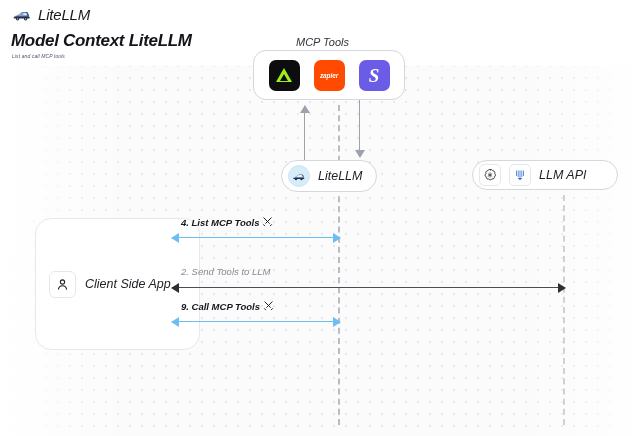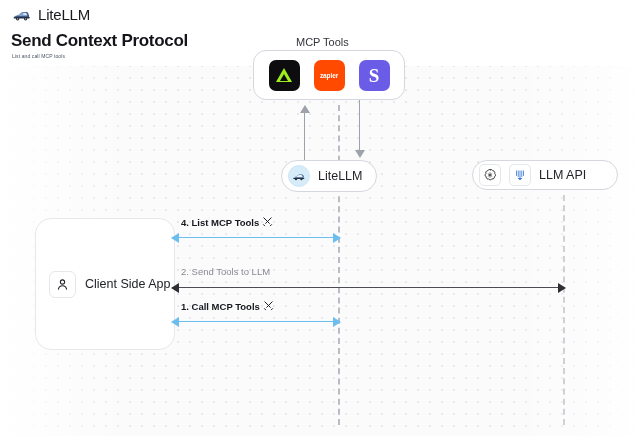--- a/index.html
+++ b/index.html
@@ -4,21 +4,21 @@
 <style>
   html,body{margin:0;padding:0;}
   body{
     width:640px;height:436px;
     background:#ffffff;
     font-family:"Liberation Sans","DejaVu Sans",sans-serif;
     overflow:hidden;
     position:relative;
     -webkit-font-smoothing:antialiased;
   }
-  #root{position:relative;width:640px;height:436px;overflow:hidden;background:#fff;}
+  #root{position:relative;width:640px;height:436px;overflow:hidden;background:#fff;font-style:italic;}
 
   
   .brand{position:absolute;left:12px;top:6px;display:flex;align-items:center;gap:6px;}
   .brand-icon{width:20px;height:16px;position:relative;display:block;}
   .brand-name{font-size:15px;color:#1b1b1f;letter-spacing:-.2px;font-weight:400;}
   .page-title{position:absolute;left:11px;top:31px;font-size:17px;font-weight:700;color:#14141a;letter-spacing:-.3px;}
   .page-sub{position:absolute;left:12px;top:53px;font-size:5px;color:#4b5563;letter-spacing:.1px;}
 
   
   .canvas{position:absolute;left:0;top:66px;width:640px;height:370px;background:#fbfbfc;
@@ -54,21 +54,21 @@
   
   .node{position:absolute;background:#fff;border:1.4px solid #d4d7dd;border-radius:19px;display:flex;align-items:center;height:30px;padding:0 14px 0 6px;gap:8px;}
   .node-label{font-size:12.5px;color:#222429;}
   .node-litellm{left:281px;top:160px;}
   .node-llmapi{left:472px;top:160px;width:146px;box-sizing:border-box;}
 
   .avatar-circle{width:20px;height:20px;border-radius:50%;background:#d6ecf8;display:flex;align-items:center;justify-content:center;border:1px solid #cfe6f5;}
   .chip{width:20px;height:20px;border-radius:5px;background:#fff;border:1px solid #e5e7eb;display:flex;align-items:center;justify-content:center;}
 
   
-  .client-box{position:absolute;left:35px;top:218px;width:140px;height:132px;background:#fff;border:1.2px solid #e6e8ec;border-radius:16px;display:flex;align-items:center;gap:9px;padding-left:13px;box-sizing:border-box;}
+  .client-box{position:absolute;left:35px;top:218px;width:165px;height:132px;background:#fff;border:1.2px solid #e6e8ec;border-radius:16px;display:flex;align-items:center;gap:9px;padding-left:13px;box-sizing:border-box;}
   .client-icon{width:25px;height:25px;border:1px solid #e5e7eb;border-radius:6px;background:#fff;display:flex;align-items:center;justify-content:center;}
   .client-label{font-size:12.5px;color:#222429;}
 
   
   .msg{position:absolute;height:20px;}
   .msg .line{position:absolute;left:0;top:9px;height:1.4px;width:100%;}
   .msg .ah{position:absolute;top:4.5px;width:0;height:0;border-top:5px solid transparent;border-bottom:5px solid transparent;}
   .msg .ah.l{left:-1px;}
   .msg .ah.r{right:-1px;}
   .msg .lbl{position:absolute;top:-12px;left:9px;font-size:9.5px;white-space:nowrap;}
@@ -103,21 +103,21 @@
         <rect x="1.6" y="10" width="16.2" height="1.6" rx=".8" fill="#24334d"></rect>
         <circle cx="5.6" cy="11.8" r="1.7" fill="#2b2f38"></circle>
           <circle cx="5.6" cy="11.8" r=".65" fill="#c9ccd4"></circle>
         <circle cx="13.6" cy="11.8" r="1.7" fill="#2b2f38"></circle>
           <circle cx="13.6" cy="11.8" r=".65" fill="#c9ccd4"></circle>
       </svg>
     </span>
     <span class="brand-name">LiteLLM</span>
   </div>
 
-  <div class="page-title">Send Context Protocol</div>
+  <div class="page-title">Model Context LiteLLM</div>
   <div class="page-sub">List and call MCP tools</div>
 
   <div class="canvas">
 
     <div class="lifeline mid" style="top:39px"></div>
     <div class="lifeline right" style="top:129px"></div>
 
     <div class="canvas-fade"></div>
   </div>
 
@@ -205,21 +205,21 @@
     <span class="line"></span>
       <span class="ah l"></span>
       <span class="ah r"></span>
     <span class="lbl">2. Send Tools to LLM</span>
   </div>
 
   <div class="msg blue msg3">
     <span class="line"></span>
       <span class="ah l"></span>
       <span class="ah r"></span>
-    <span class="lbl"><span>1. Call MCP Tools</span><span class="tool-emoji"><svg width="11" height="11" viewBox="0 0 24 24" stroke="#16181d" stroke-width="2.1" stroke-linecap="round" fill="none">
+    <span class="lbl"><span>9. Call MCP Tools</span><span class="tool-emoji"><svg width="11" height="11" viewBox="0 0 24 24" stroke="#16181d" stroke-width="2.1" stroke-linecap="round" fill="none">
             <path d="M4 4l12 12"></path>
             <path d="M20 4L8 16"></path>
             <path d="M3.2 18.8l2.6 2.6"></path>
             <path d="M20.8 18.8l-2.6 2.6"></path>
           </svg></span></span>
   </div>
 
 </div>
 
 </body></html>

